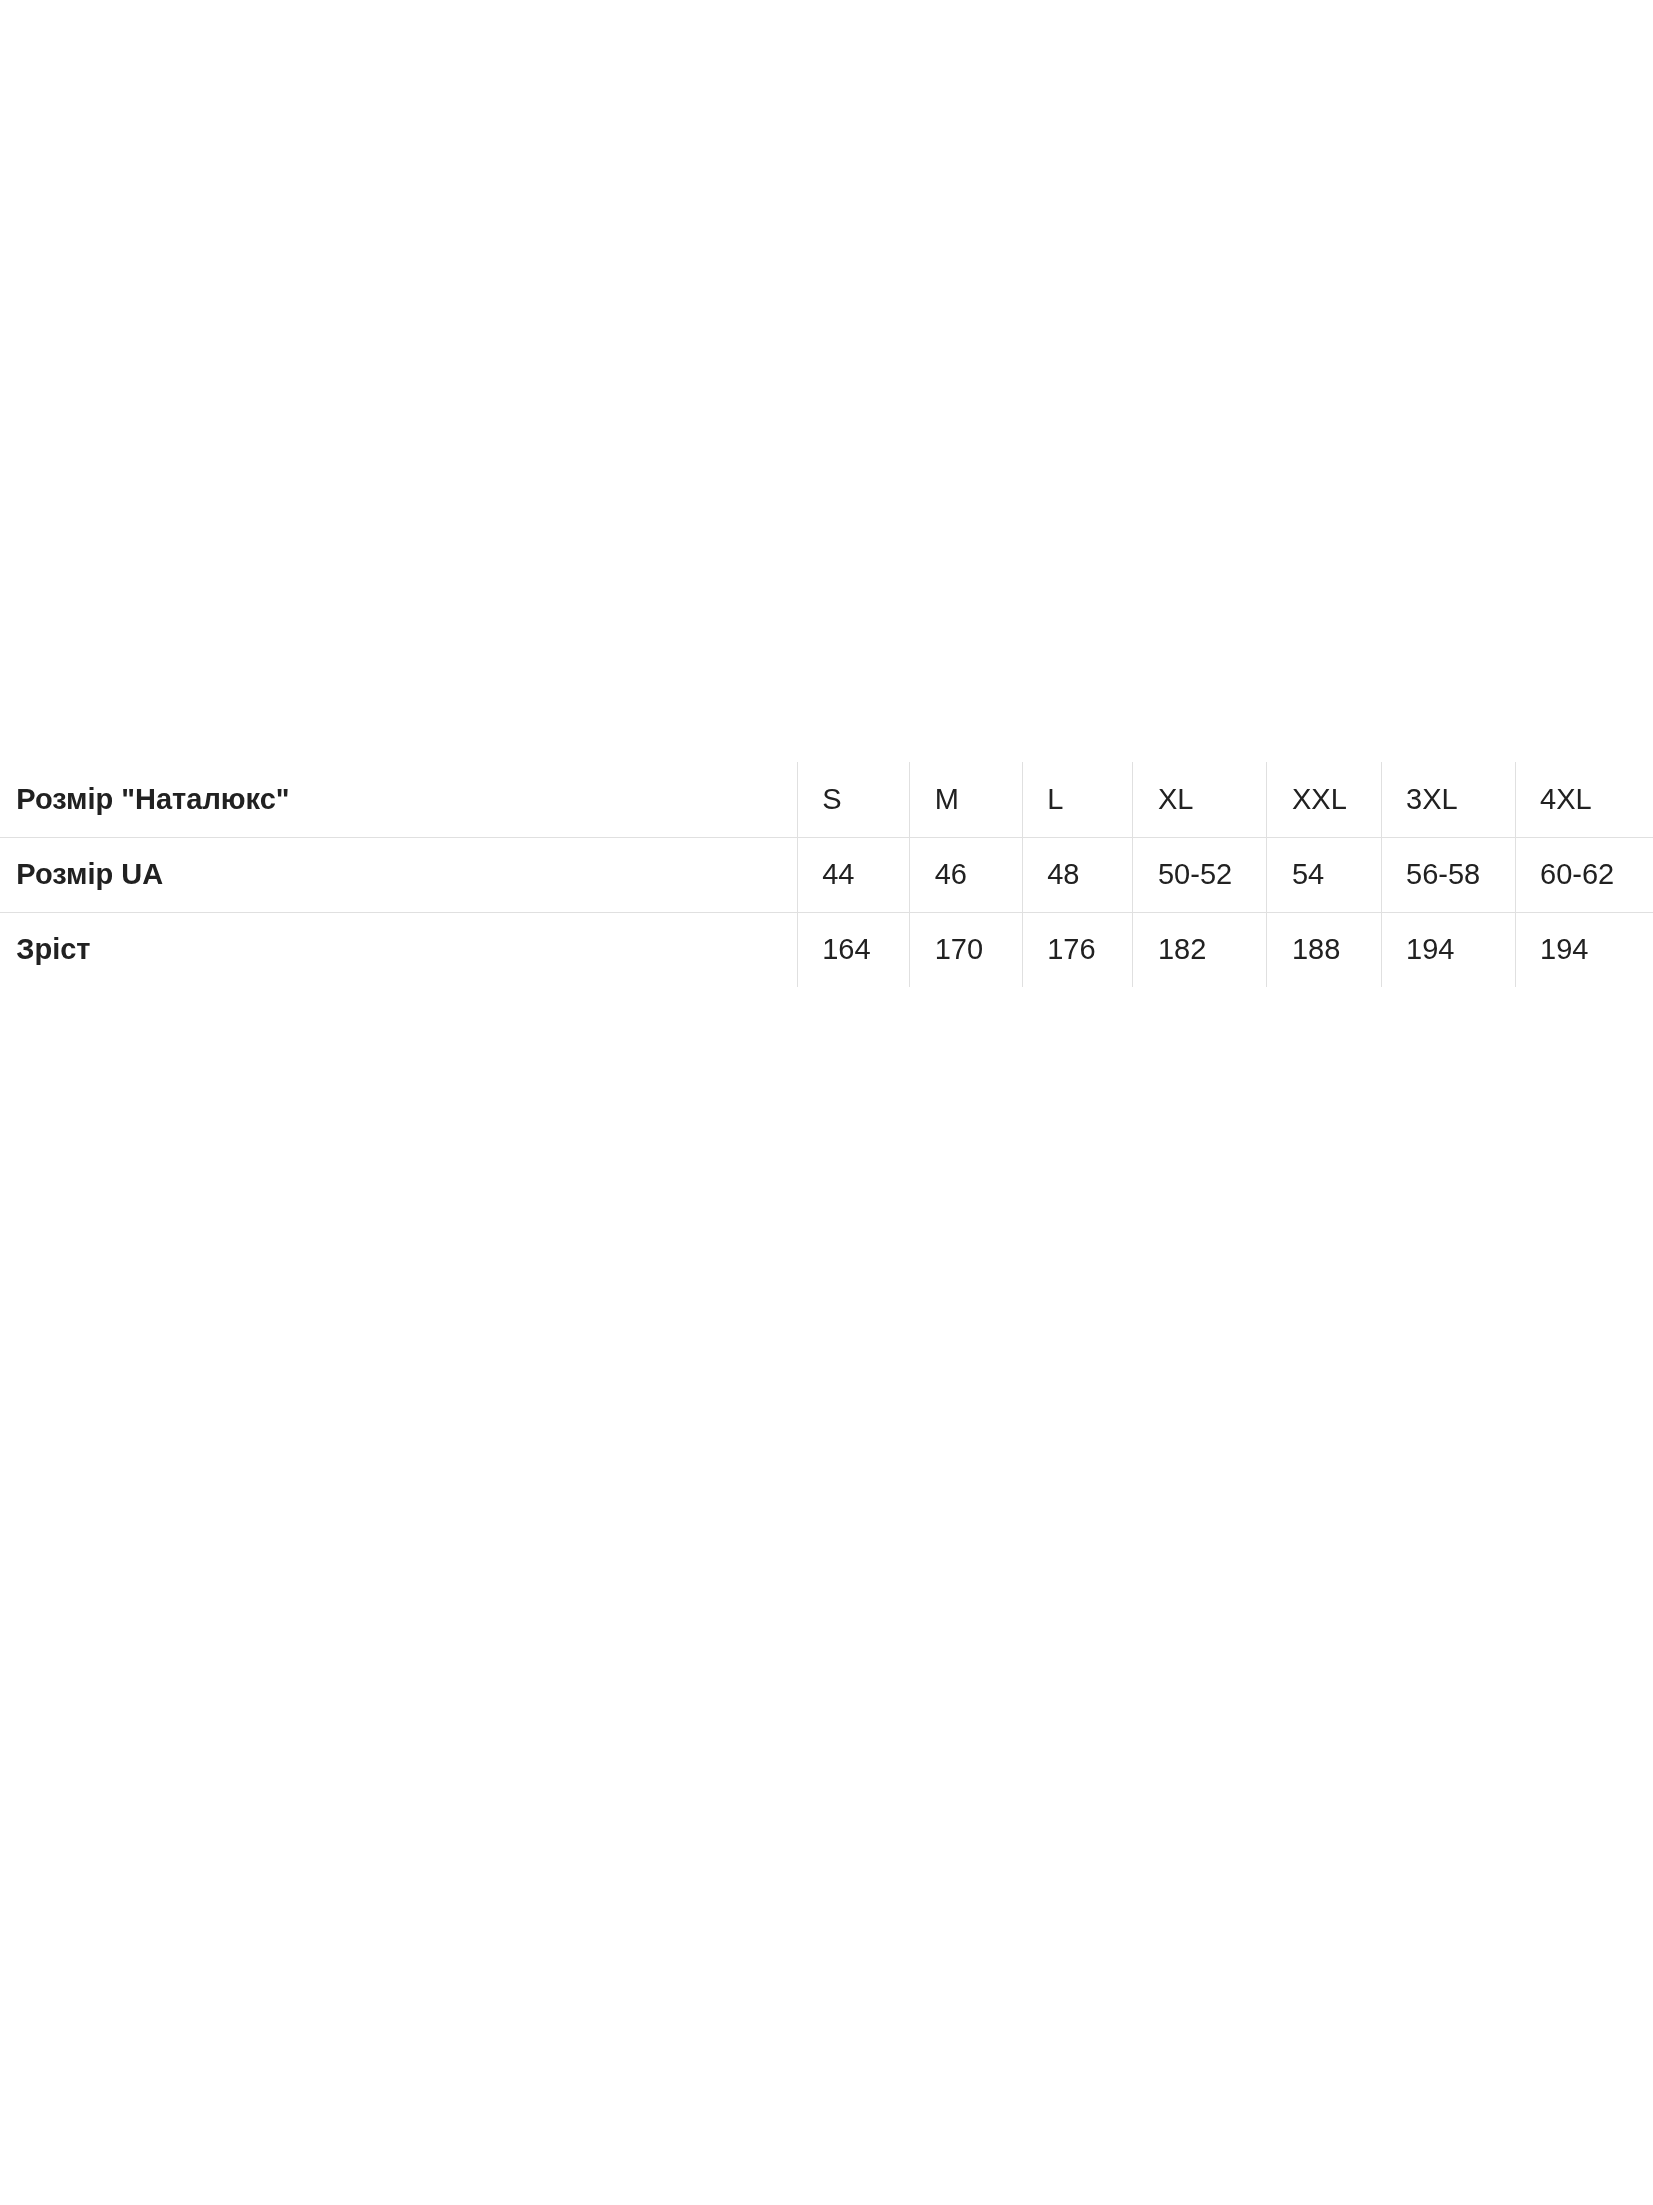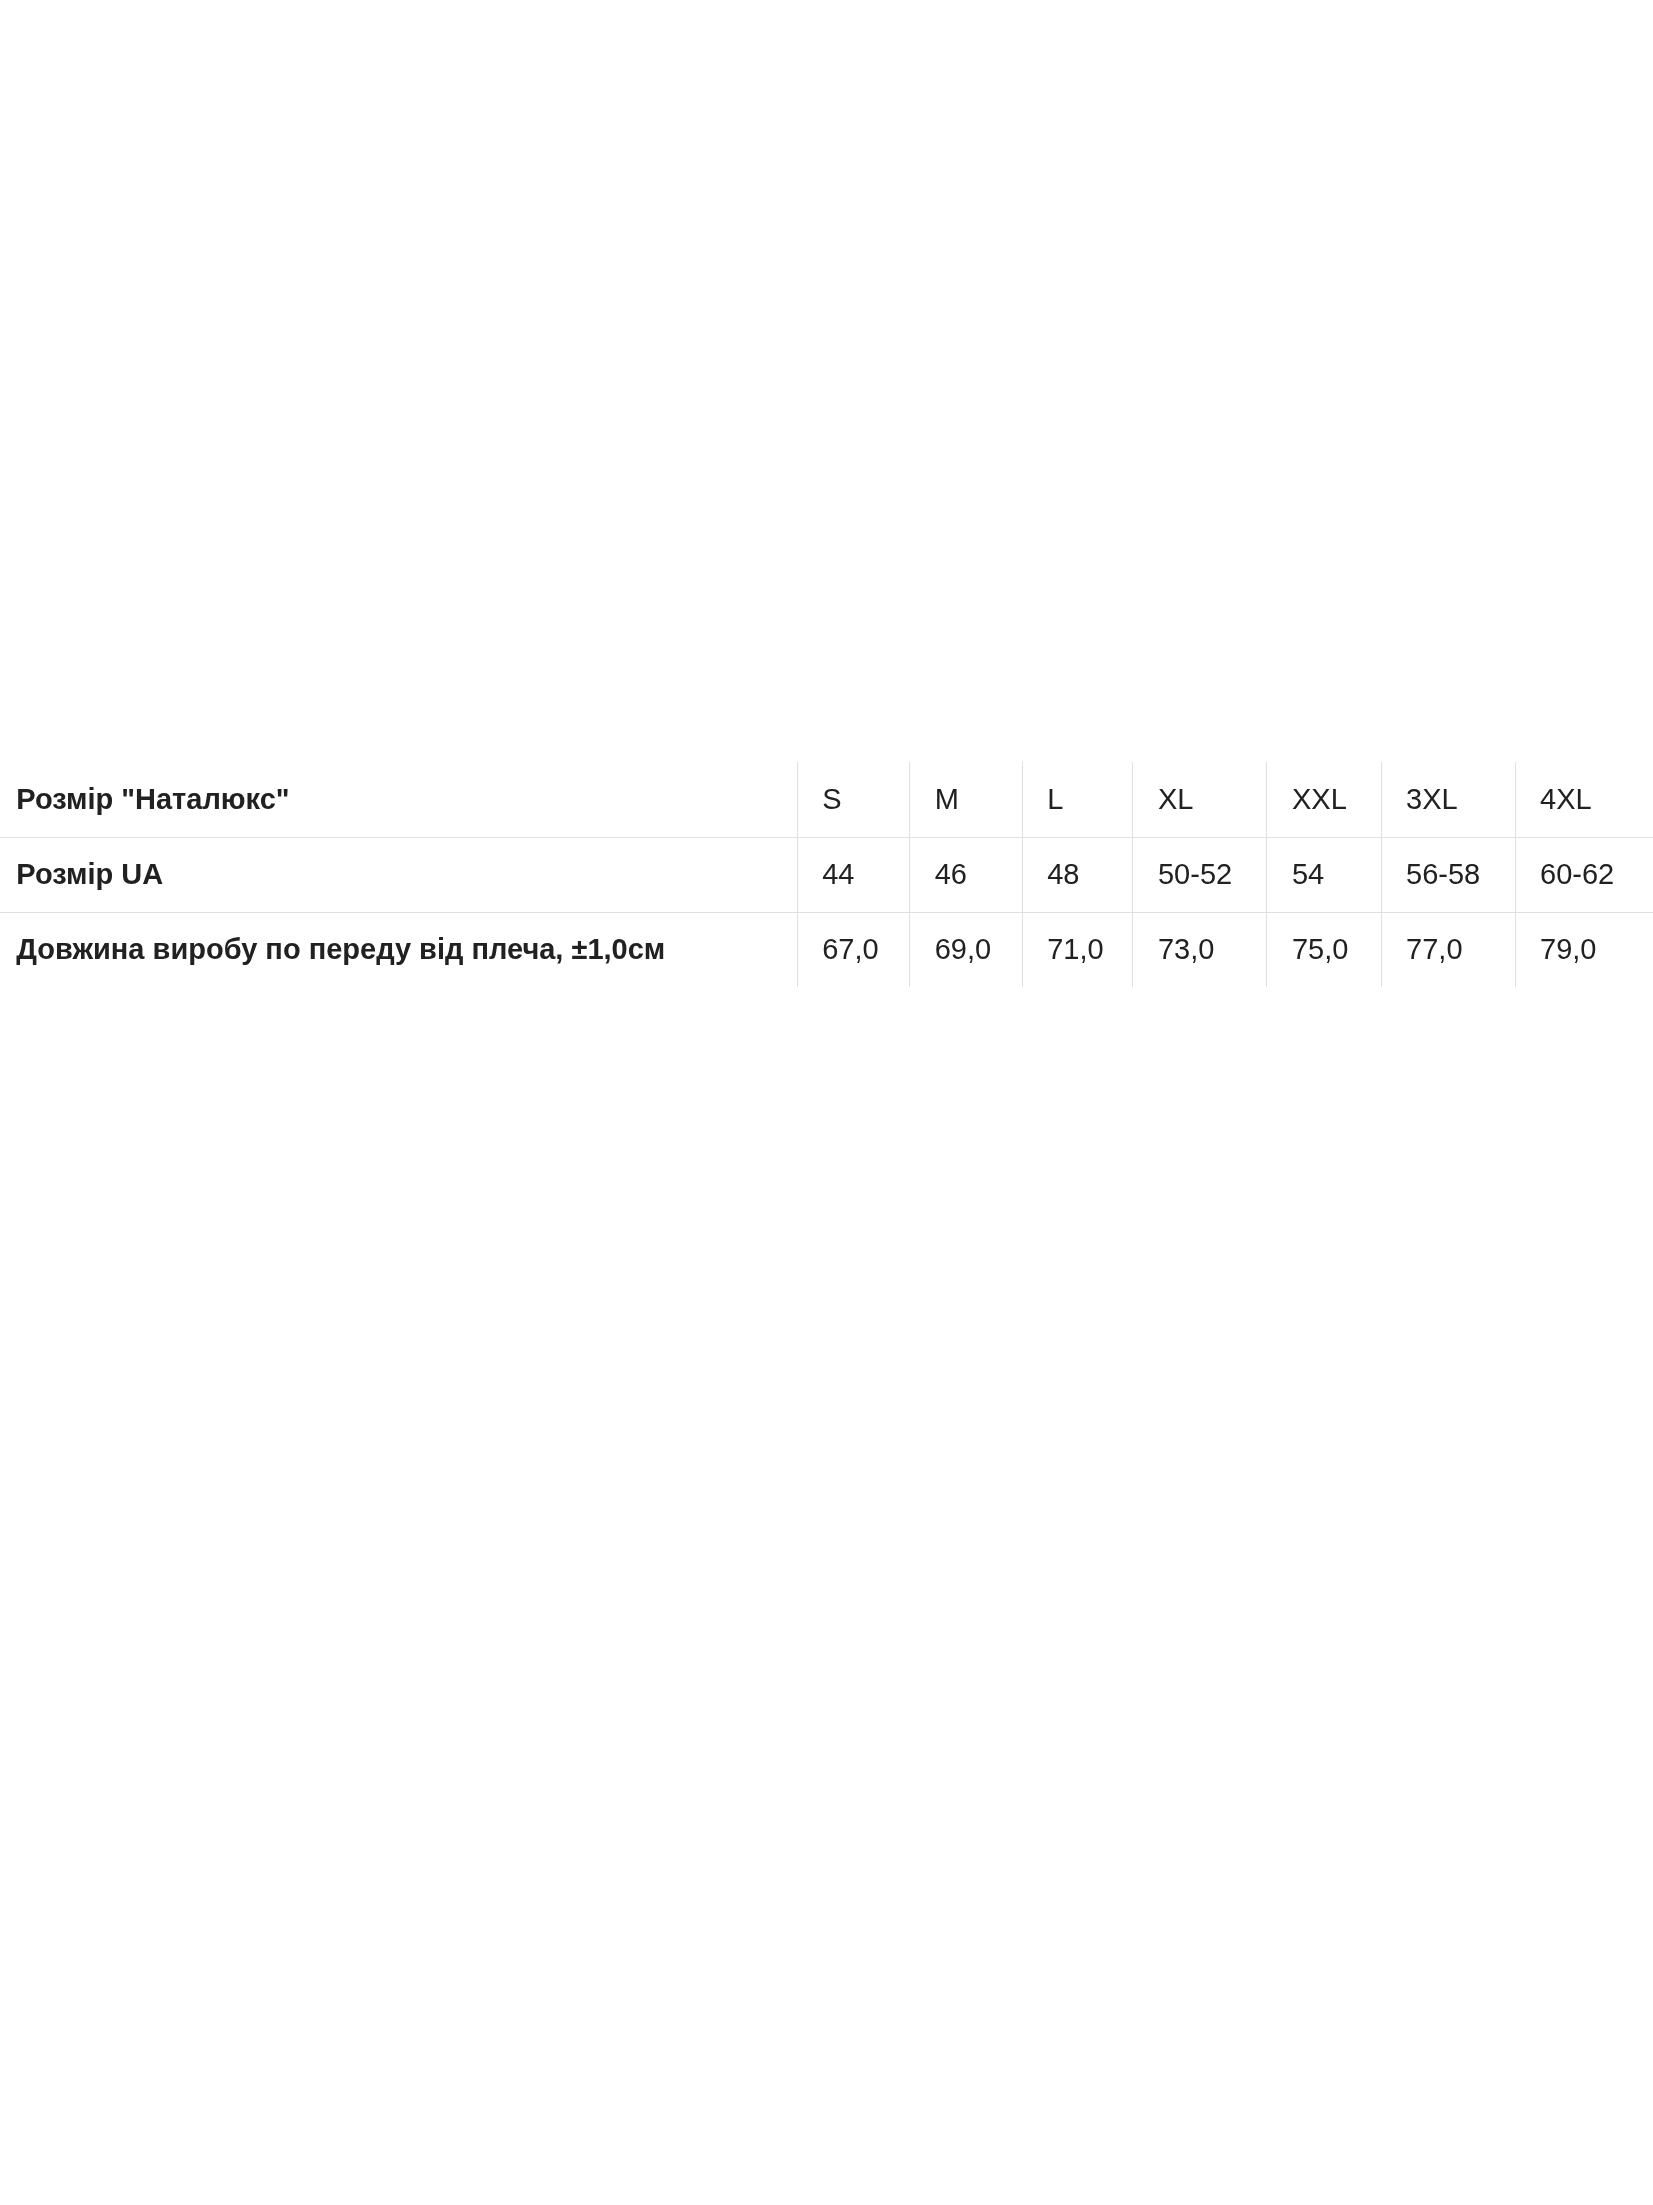--- a/index.html
+++ b/index.html
@@ -87,25 +87,25 @@
         <td class="label-cell">Розмір UA</td>
         <td>44</td>
         <td>46</td>
         <td>48</td>
         <td>50-52</td>
         <td>54</td>
         <td>56-58</td>
         <td>60-62</td>
       </tr>
       <tr>
-        <td class="label-cell">Довжина виробу по переду від плеча, ±1,0см</td>
-        <td>67,0</td>
-        <td>69,0</td>
-        <td>71,0</td>
-        <td>73,0</td>
-        <td>75,0</td>
-        <td>77,0</td>
-        <td>79,0</td>
+        <td class="label-cell">Зріст</td>
+        <td>164</td>
+        <td>170</td>
+        <td>176</td>
+        <td>182</td>
+        <td>188</td>
+        <td>194</td>
+        <td>194</td>
       </tr>
     </tbody>
   </table>
 </div>
 
 
 </body></html>

